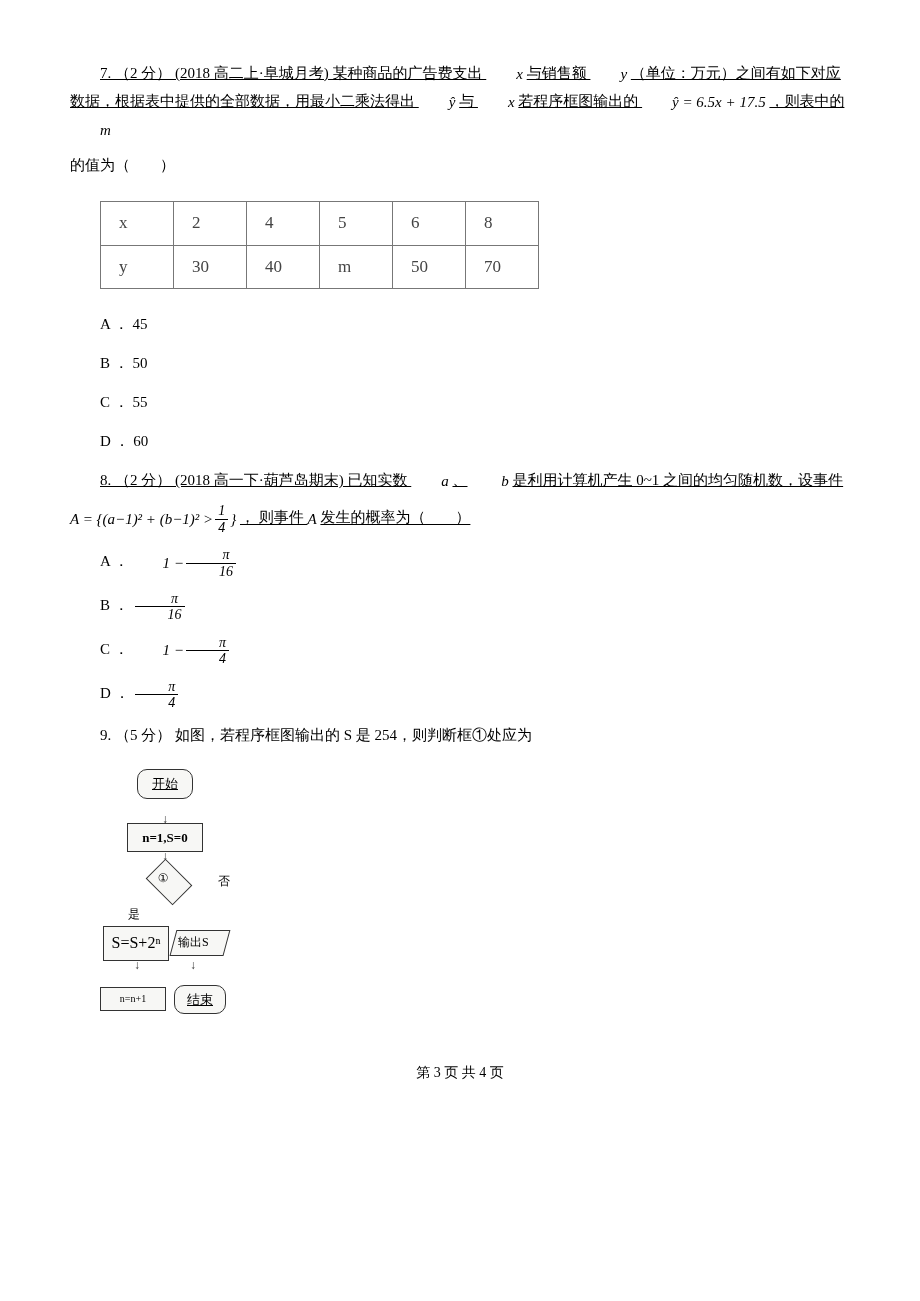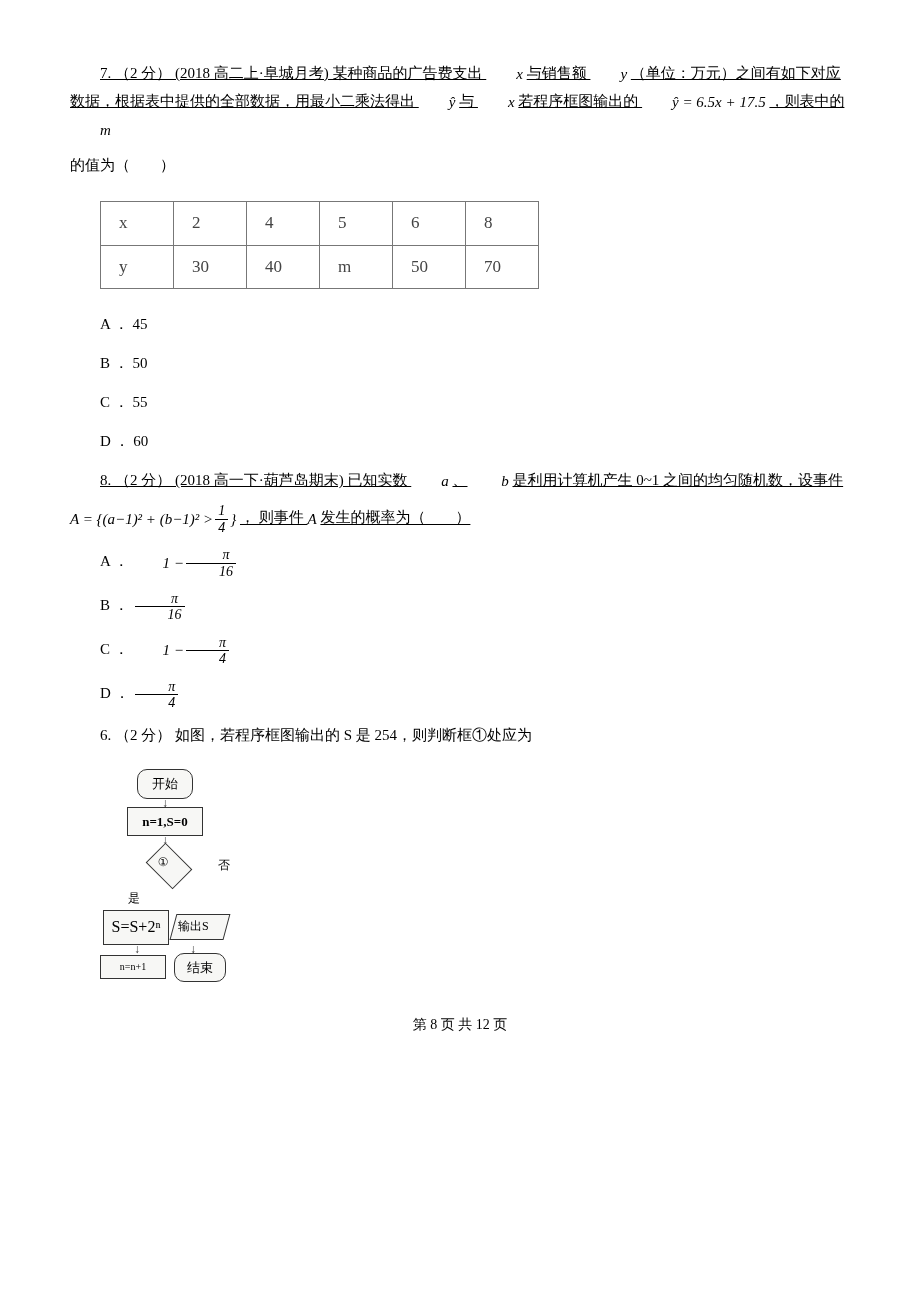--- a/index.html
+++ b/index.html
@@ -71,21 +71,22 @@
       border: 1.5px solid #333;
       padding: 2px 6px;
       font-size: 13px;
       text-align: center;
       background: #f7f7f5;
       font-family: "SimSun", serif;
     }
     .fc-oval {
       border-radius: 10px;
       width: 42px;
-      margin: 0 auto;
+      margin: 16px auto;
+      text-decoration: underline;
     }
     .fc-rect {
       width: 62px;
       margin: 0 auto;
       font-weight: bold;
     }
     .fc-diamond {
       width: 36px;
       height: 26px;
       border: 1.5px solid #333;
@@ -206,21 +207,21 @@
 </p>
 <p class="option">
   <span>C ．</span>
   <span class="formula-img">1 − </span><span class="frac"><span class="num">π</span><span class="den">4</span></span>
 </p>
 <p class="option">
   <span>D ．</span>
   <span class="frac"><span class="num">π</span><span class="den">4</span></span>
 </p>
 
-<p>6. （2 分）  如图，若程序框图输出的 S 是 254，则判断框①处应为</p>
+<p>9. （5 分）  如图，若程序框图输出的 S 是 254，则判断框①处应为</p>
 
 <div class="flowchart">
   <div class="fc-box fc-oval">开始</div>
   <div class="fc-arrow">↓</div>
   <div class="fc-box fc-rect">n=1,S=0</div>
   <div class="fc-arrow">↓</div>
   <div class="fc-row">
     <div style="width:20px"></div>
     <div class="fc-diamond">
         <span>①</span>
@@ -238,13 +239,13 @@
   <div class="fc-row">
     <div class="fc-arrow" style="width:52px">↓</div>
     <div class="fc-arrow" style="width:52px">↓</div>
   </div>
   <div class="fc-row">
     <div class="fc-box" style="width:52px;font-size:10px">n=n+1</div>
     <div class="fc-box fc-oval" style="width:38px">结束</div>
   </div>
 </div>
 
-<div class="footer">第 8 页 共 12 页</div>
+<div class="footer">第 3 页 共 4 页</div>
 
 </body></html>

